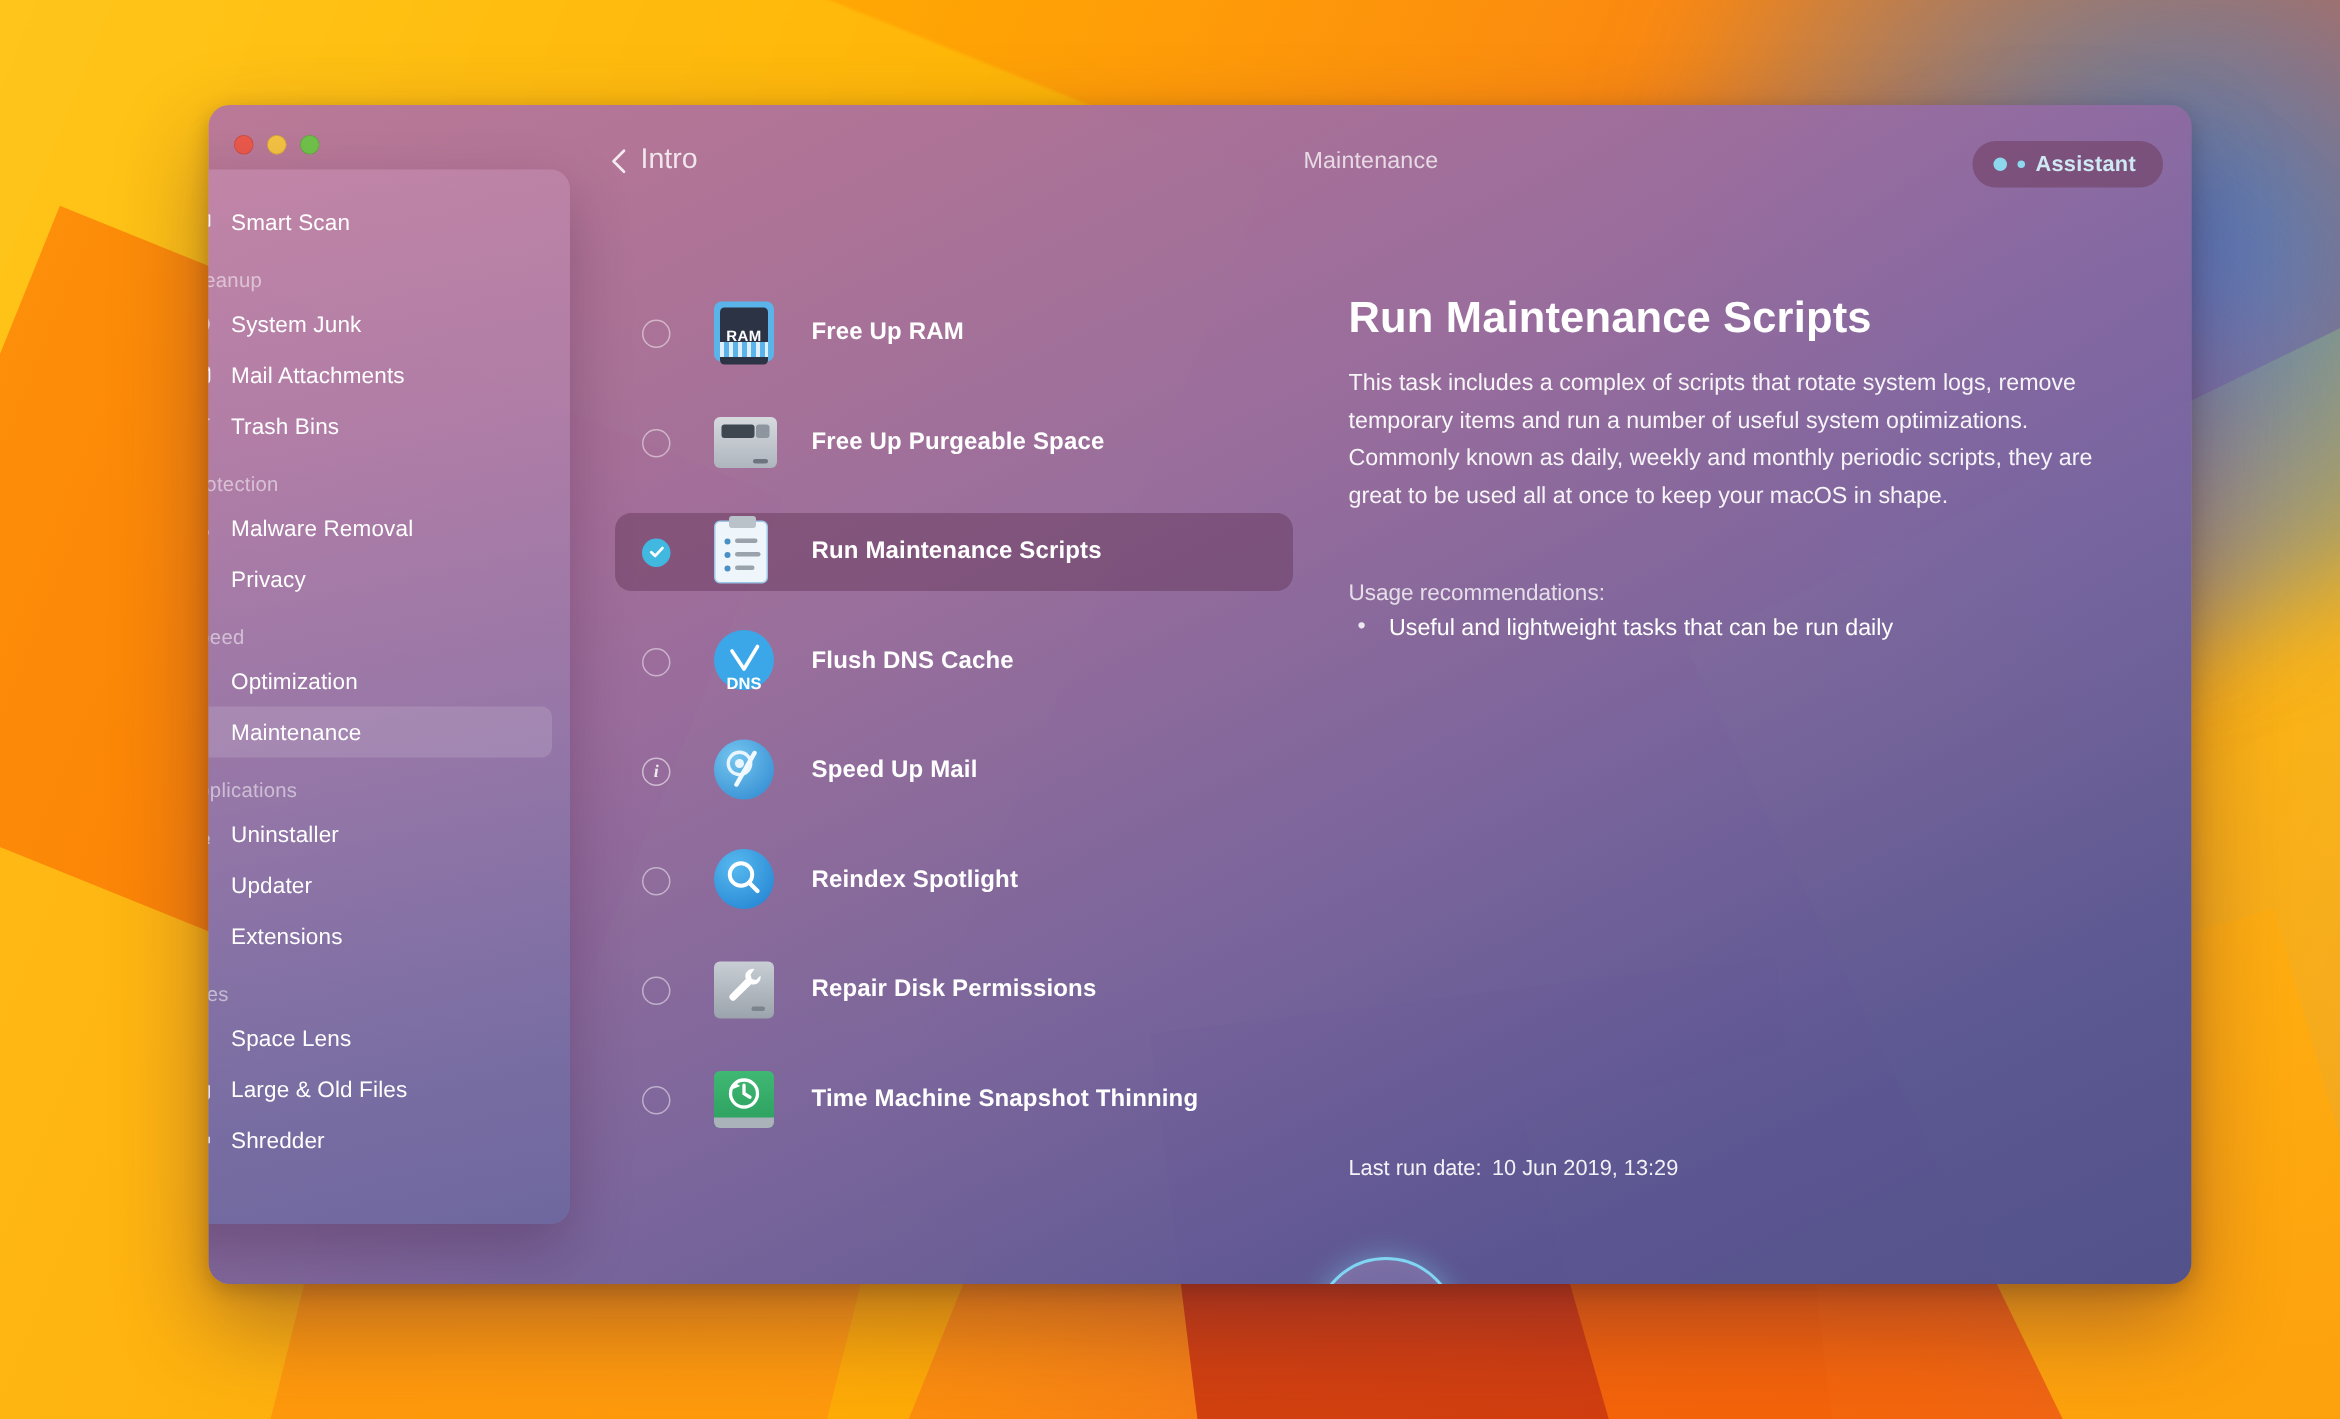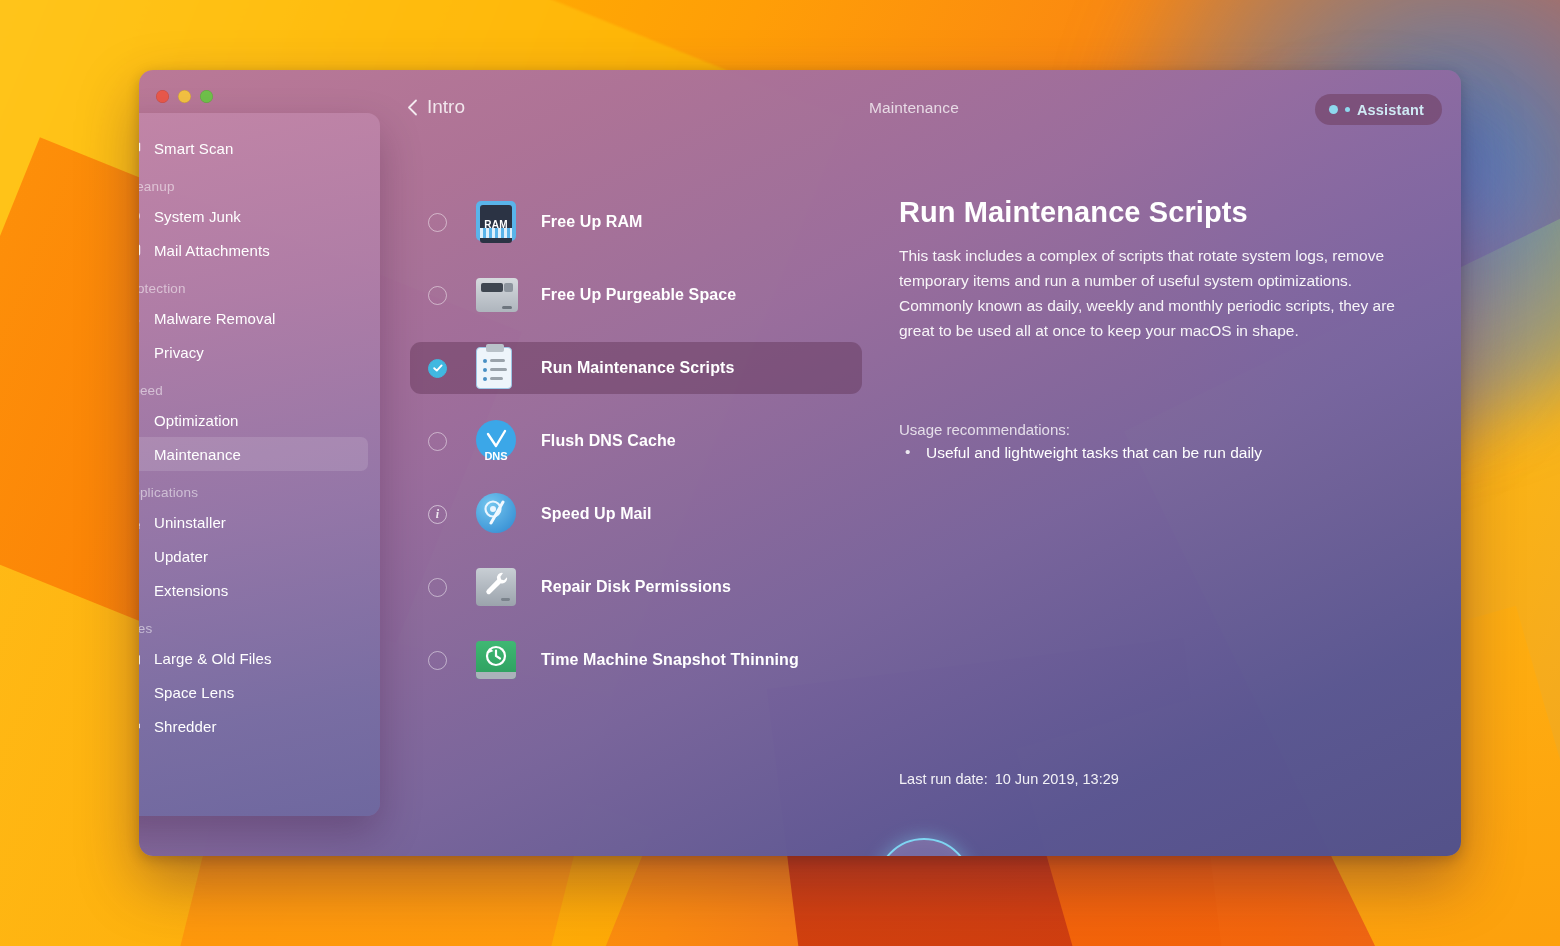--- a/index.html
+++ b/index.html
@@ -225,21 +225,21 @@
       background: linear-gradient(180deg,#3fb873,#2c9e5e); position:relative; }
   .ic-tm .base { position:absolute; left:0; right:0; bottom:0; height:7px; background:#aab2ba; border-radius:0 0 4px 4px;}
 
   
   #detail {
     position: absolute;
     left: 760px; top: 126px; right: 36px;
   }
   #detail-title { color:#fff; font-size: 29px; font-weight: 700; letter-spacing:.1px; }
   #detail-desc { margin-top: 14px; color: rgba(255,255,255,.93); font-size: 15.5px; line-height: 25px; max-width: 545px; }
-  #usage-label { margin-top: 78px; color: rgba(255,255,255,.78); font-size: 15px; }
+  #usage-label { margin-top: 44px; color: rgba(255,255,255,.78); font-size: 15px; }
   #usage-list { margin-top: 4px; list-style: none; }
   #usage-list li { position: relative; padding-left: 27px; color:#fff; font-size: 15.5px; line-height: 22px; }
   #usage-list li::before { content:"•"; position:absolute; left: 6px; top:-1px; color: rgba(255,255,255,.85); }
   #last-run {
     position:absolute; left: 760px; top: 701px;
     color: rgba(255,255,255,.92); font-size: 14.5px;
   }
   #last-run .val { margin-left: 7px; }
 
   
@@ -315,20 +315,29 @@
         </div>
         <div class="nav-item">
           <span class="nav-icon">
             <svg width="20" height="20" viewBox="0 0 20 20">
               <rect x="2.5" y="5" width="15" height="10" rx="1.6" fill="none" stroke="rgba(255,255,255,.92)" stroke-width="1.4"></rect>
               <path d="M3 6.5l7 5 7-5" fill="none" stroke="rgba(255,255,255,.92)" stroke-width="1.4" stroke-linecap="round"></path>
             </svg>
           </span>
           <span class="nav-label">Mail Attachments</span>
         </div>
+        <div class="nav-item">
+          <span class="nav-icon">
+            <svg width="20" height="20" viewBox="0 0 20 20">
+              <path d="M4 6.5h12v8.5a1.5 1.5 0 0 1-1.5 1.5h-9A1.5 1.5 0 0 1 4 15z" fill="none" stroke="rgba(255,255,255,.92)" stroke-width="1.4"></path>
+              <path d="M3 5.5h14" stroke="rgba(255,255,255,.92)" stroke-width="1.4" stroke-linecap="round"></path>
+            </svg>
+          </span>
+          <span class="nav-label">Trash Bins</span>
+        </div>
         <div class="nav-group-label">Protection</div>
         <div class="nav-item">
           <span class="nav-icon">
             <svg width="20" height="20" viewBox="0 0 20 20">
               <circle cx="10" cy="7" r="2.5" fill="none" stroke="rgba(255,255,255,.92)" stroke-width="1.4"></circle>
               <circle cx="6" cy="13" r="2.5" fill="none" stroke="rgba(255,255,255,.92)" stroke-width="1.4"></circle>
               <circle cx="14" cy="13" r="2.5" fill="none" stroke="rgba(255,255,255,.92)" stroke-width="1.4"></circle>
               <circle cx="10" cy="11" r="1.1" fill="rgba(255,255,255,.92)"></circle>
             </svg>
           </span>
@@ -389,33 +398,33 @@
               <path d="M4 5.5h7v3.2h2.2v4.8H4z" fill="none" stroke="rgba(255,255,255,.92)" stroke-width="1.4" stroke-linejoin="round"></path>
               <path d="M13.2 7.2h3" stroke="rgba(255,255,255,.92)" stroke-width="1.4" stroke-linecap="round"></path>
             </svg>
           </span>
           <span class="nav-label">Extensions</span>
         </div>
         <div class="nav-group-label">Files</div>
         <div class="nav-item">
           <span class="nav-icon">
             <svg width="20" height="20" viewBox="0 0 20 20">
-              <path d="M2.8 6.2h5l1.4 1.8h8v7.2a1.2 1.2 0 0 1-1.2 1.2H4a1.2 1.2 0 0 1-1.2-1.2z" fill="none" stroke="rgba(255,255,255,.92)" stroke-width="1.4" stroke-linejoin="round"></path>
-            </svg>
-          </span>
-          <span class="nav-label">Large &amp; Old Files</span>
-        </div>
-        <div class="nav-item">
-          <span class="nav-icon">
-            <svg width="20" height="20" viewBox="0 0 20 20">
               <circle cx="10" cy="10" r="6.3" fill="none" stroke="rgba(255,255,255,.92)" stroke-width="1.4"></circle>
               <path d="M4.4 15.6 15.6 4.4" stroke="rgba(255,255,255,.92)" stroke-width="1.4" stroke-linecap="round"></path>
             </svg>
           </span>
           <span class="nav-label">Space Lens</span>
+        </div>
+        <div class="nav-item">
+          <span class="nav-icon">
+            <svg width="20" height="20" viewBox="0 0 20 20">
+              <path d="M2.8 6.2h5l1.4 1.8h8v7.2a1.2 1.2 0 0 1-1.2 1.2H4a1.2 1.2 0 0 1-1.2-1.2z" fill="none" stroke="rgba(255,255,255,.92)" stroke-width="1.4" stroke-linejoin="round"></path>
+            </svg>
+          </span>
+          <span class="nav-label">Large &amp; Old Files</span>
         </div>
         <div class="nav-item">
           <span class="nav-icon">
             <svg width="20" height="20" viewBox="0 0 20 20">
               <path d="M5.5 3.5h9v4h-9z" fill="none" stroke="rgba(255,255,255,.92)" stroke-width="1.35"></path>
               <path d="M2.8 8.5h14.4v3H2.8z" fill="none" stroke="rgba(255,255,255,.92)" stroke-width="1.35"></path>
               <path d="M5 13v3.6M7.5 13v3.6M10 13v3.6M12.5 13v3.6M15 13v3.6" stroke="rgba(255,255,255,.92)" stroke-width="1.2" stroke-linecap="round"></path>
             </svg>
           </span>
           <span class="nav-label">Shredder</span>
@@ -479,20 +488,30 @@
                 <circle cx="17" cy="16" r="7.5" fill="none" stroke="#eaf6ff" stroke-width="2.2"></circle>
                 <circle cx="17" cy="16" r="3" fill="#eaf6ff"></circle>
                 <path d="M27 9 L15 30" stroke="#f2f9ff" stroke-width="3" stroke-linecap="round"></path>
               </svg></div>
           </span>
           <span class="task-label">Speed Up Mail</span>
         </div>
         <div class="task-row">
           <span class="check"></span>
           <span class="task-icon">
+            <div class="ic-spot"><svg width="40" height="40" viewBox="0 0 40 40">
+                <circle cx="18" cy="17" r="7.5" fill="none" stroke="#ffffff" stroke-width="2.6"></circle>
+                <path d="M23.5 22.5 L29 28" stroke="#ffffff" stroke-width="2.8" stroke-linecap="round"></path>
+              </svg></div>
+          </span>
+          <span class="task-label">Reindex Spotlight</span>
+        </div>
+        <div class="task-row">
+          <span class="check"></span>
+          <span class="task-icon">
             <div class="ic-repair"><svg width="40" height="38" viewBox="0 0 40 38">
                 <path d="M27 5a5 5 0 0 0-5.8 6.6L11 22a2.4 2.4 0 0 0 3.4 3.4l10.4-10.2A5 5 0 0 0 31 9.3l-3 3-2.9-.7-.7-2.9z" fill="#ffffff"></path>
                 <rect x="25" y="30" width="9" height="3" rx="1.4" fill="#7b838c"></rect>
               </svg></div>
           </span>
           <span class="task-label">Repair Disk Permissions</span>
         </div>
         <div class="task-row">
           <span class="check"></span>
           <span class="task-icon">

